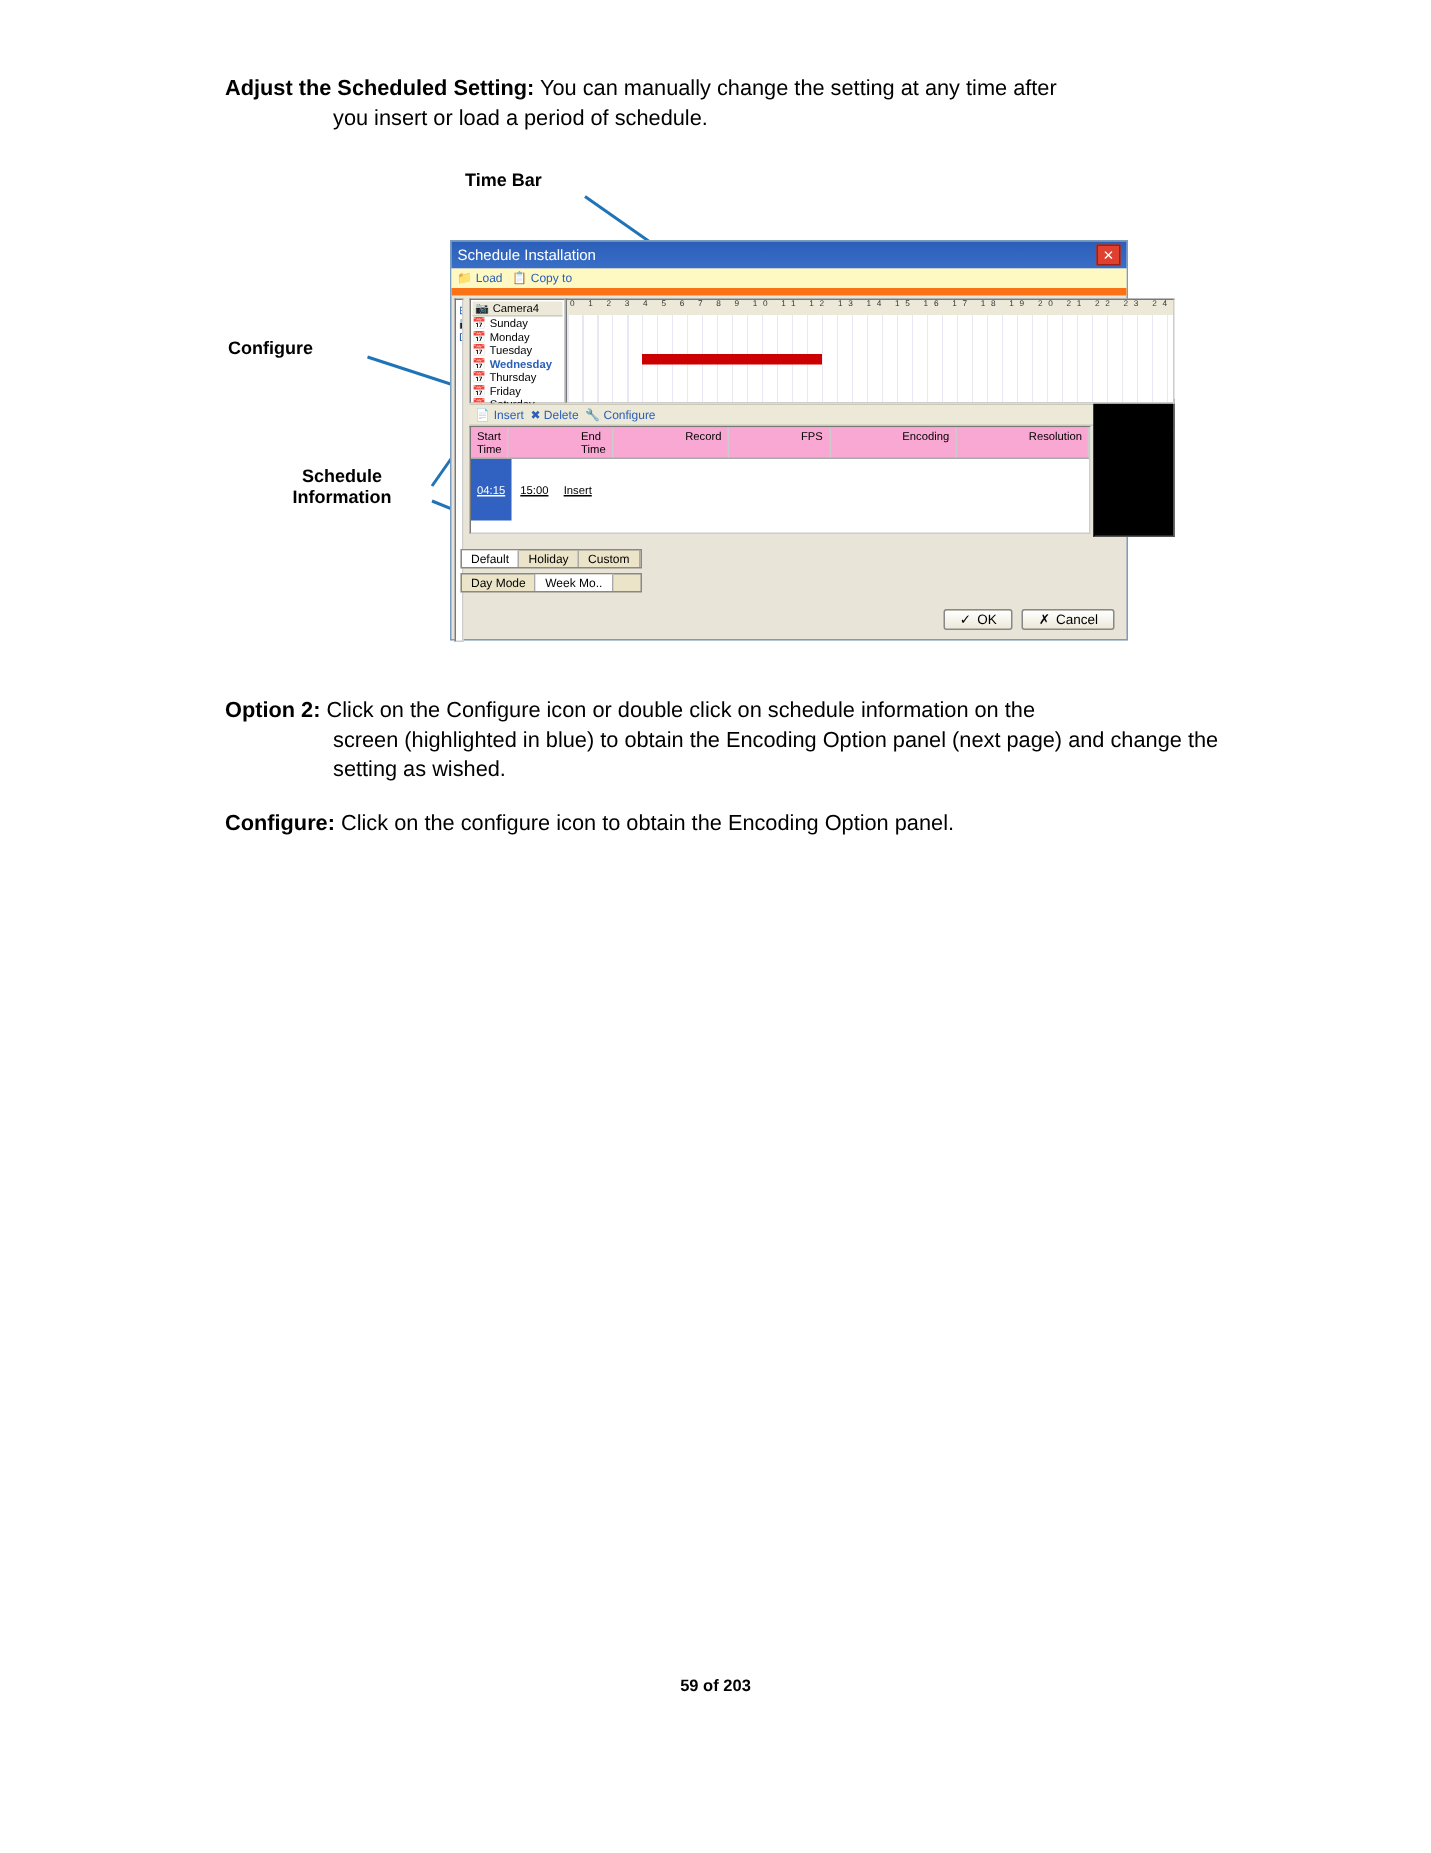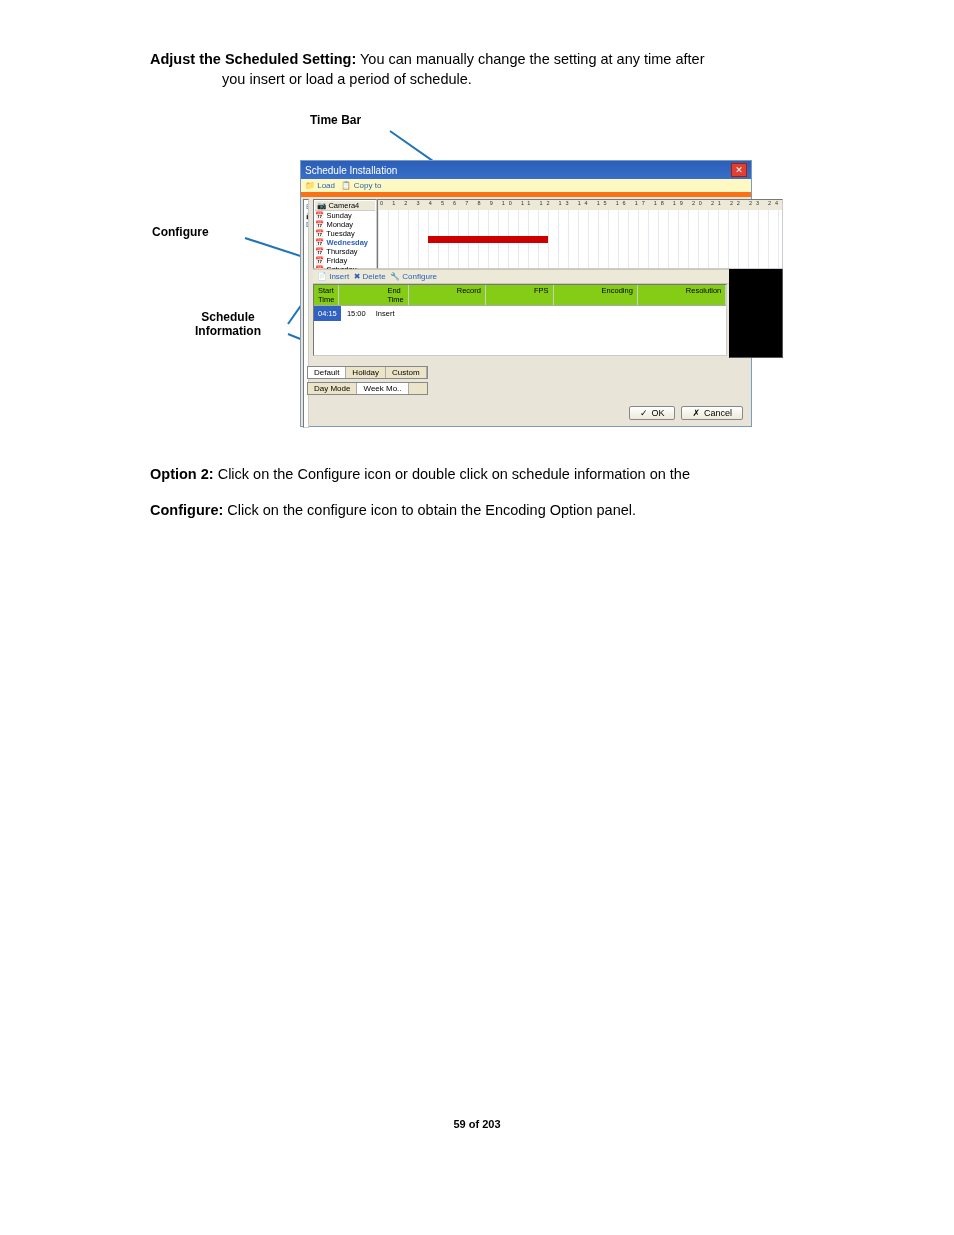--- a/index.html
+++ b/index.html
@@ -136,28 +136,28 @@
     background: repeating-linear-gradient(to right, #e8e8f4 0, #e8e8f4 1px, #fff 1px, #fff 10px);
   }
   .redbar {
     position:absolute; top:36px; left:50px; width:120px; height:7px; background:#c00;
   }
   .midbar {
     background:#ece9d8; font-size:8px; padding:2px 4px; color:#2a5eb8;
     border-top:1px solid #ccc8b8; border-bottom:1px solid #ccc8b8;
   }
   .tableheadrow {
-    display:flex; background:#84cc16; font-size:7.5px; border-bottom:1px solid #aaa;gap:44px;
+    display:flex; background:#f9a8d4; font-size:7.5px; border-bottom:1px solid #aaa;gap:44px;
   }
   .tableheadrow span { padding:1px 4px; border-right:1px solid #ccc; }
   .tablearea { display:flex; flex:1; }
   .tablewhite {
     background:#fff; border:1px inset #ccc; font-size:7.5px; flex:0 0 215px; height:70px;
   }
-  .tablewhite .datarow span { display:inline-block; padding:3px 4px; }
+  .tablewhite .datarow span { display:inline-block; padding:16px 4px;text-decoration:underline; }
   .tablewhite .sel2 { background:#3161c1; color:#fff; padding:0 2px;}
   .blackarea {
     background:#000; flex:1; margin-left:2px; height:90px; margin-top:-18px; border:1px inset #555;
   }
   .bottomtabs {
     position:absolute; bottom:28px; left:6px; font-size:8px;
   }
   .tabset { display:flex; border:1px solid #888; margin-bottom:3px; background:#ece4c8; }
   .tabset span { padding:1px 6px; border-right:1px solid #aaa; }
   .tabset .ac { background:#fff; }
@@ -294,20 +294,20 @@
         <div class="winbtn">
             <span>✗</span>
             <span>Cancel</span>
           </div>
       </div>
     </div>
   </div>
 
   <div class="body-text">
     <b>Option 2:</b><span> Click on the Configure icon or double click on schedule information on the</span>
-  </div>
+  <span class="indent">screen (highlighted in blue) to obtain the Encoding Option panel (next page) and change the setting as wished.</span></div>
 
   <div class="body-text">
     <b>Configure:</b><span> Click on the configure icon to obtain the Encoding Option panel.</span>
   </div>
 
   <div class="footer">59 of 203</div>
 </div>
 
 </body></html>

